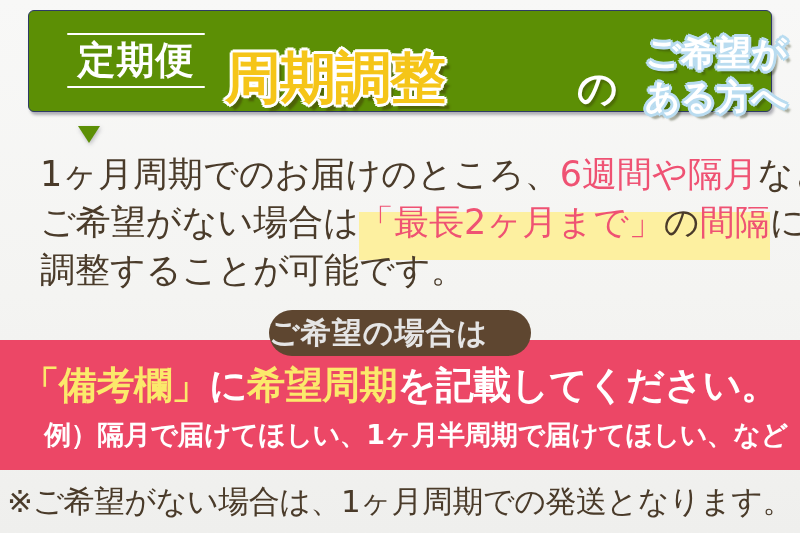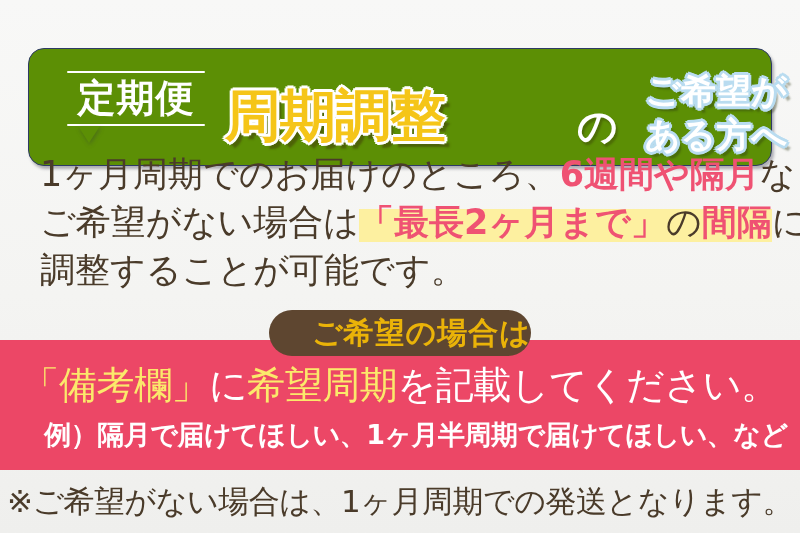--- a/index.html
+++ b/index.html
@@ -19,30 +19,29 @@
     inset: 0;
     background: linear-gradient(180deg, #f8f8f7 0%, #f4f4f2 55%, #efefed 100%);
   }
 
   
   .header-bubble {
     position: absolute;
     left: 28px;
     top: 10px;
     width: 744px;
-    height: 118px;
+    height: 102px;
     background: #5c8f05;
-    border-radius: 16px;
+    border-radius: 6px;
     box-shadow: 2px 3px 3px rgba(40,40,60,.35);
     border: 1px solid #2e3a66;
     box-sizing: border-box;
     display: flex;
     align-items: center;
     overflow: visible;
-    margin-top: 38px;
   }
   .bubble-tail {
     position: absolute;
     left: 78px;
     top: 126px;
     width: 0;
     height: 0;
     border-left: 11px solid transparent;
     border-right: 11px solid transparent;
     border-top: 17px solid #5c8f05;
@@ -129,42 +128,42 @@
     left: 40px;
     top: 150px;
     width: 730px;
     color: #4a3b2a;
     font-size: 35px;
     line-height: 48px;
     letter-spacing: 0px;
     white-space: nowrap;
   }
   .body-copy .ln { display: block; height: 48px; }
-  .t-pink   { color: #ef5273; font-weight: bold; }
+  .t-pink   { color: #ef5273; }
   .t-dark   { color: #4a3b2a; margin-top: 15px; }
   .hl {
     background: linear-gradient(180deg, rgba(255,240,150,0) 18%, #fdf0a0 18%, #fdf0a0 100%);
-    padding-bottom: 0;
+    padding-bottom: 18px;
   }
 
   
   .pill-badge {
     position: absolute;
     left: 269px;
     top: 310px;
     width: 262px;
     height: 46px;
     background: #5e4630;
     border-radius: 23px;
-    color: #eab308;
+    color: #e5e5e5;
     font-size: 30px;
     font-weight: 700;
     display: flex;
     align-items: center;
-    justify-content: flex-end;
+    justify-content: flex-start;
     letter-spacing: 1px;
     z-index: 3;
   }
 
   
   .pink-band {
     position: absolute;
     left: 0;
     top: 340px;
     width: 800px;
@@ -172,21 +171,21 @@
     background: #ec4766;
     z-index: 2;
   }
   .pink-headline {
     position: absolute;
     left: 0;
     top: 22px;
     width: 800px;
     text-align: center;
     font-size: 38px;
-    font-weight: 400;
+    font-weight: 700;
     line-height: 46px;
     color: #ffffff;
     white-space: nowrap;
     letter-spacing: -0.5px;
   }
   .t-yellow { color: #fbe96b; }
   .pink-example {
     position: absolute;
     left: 16px;
     top: 78px;

